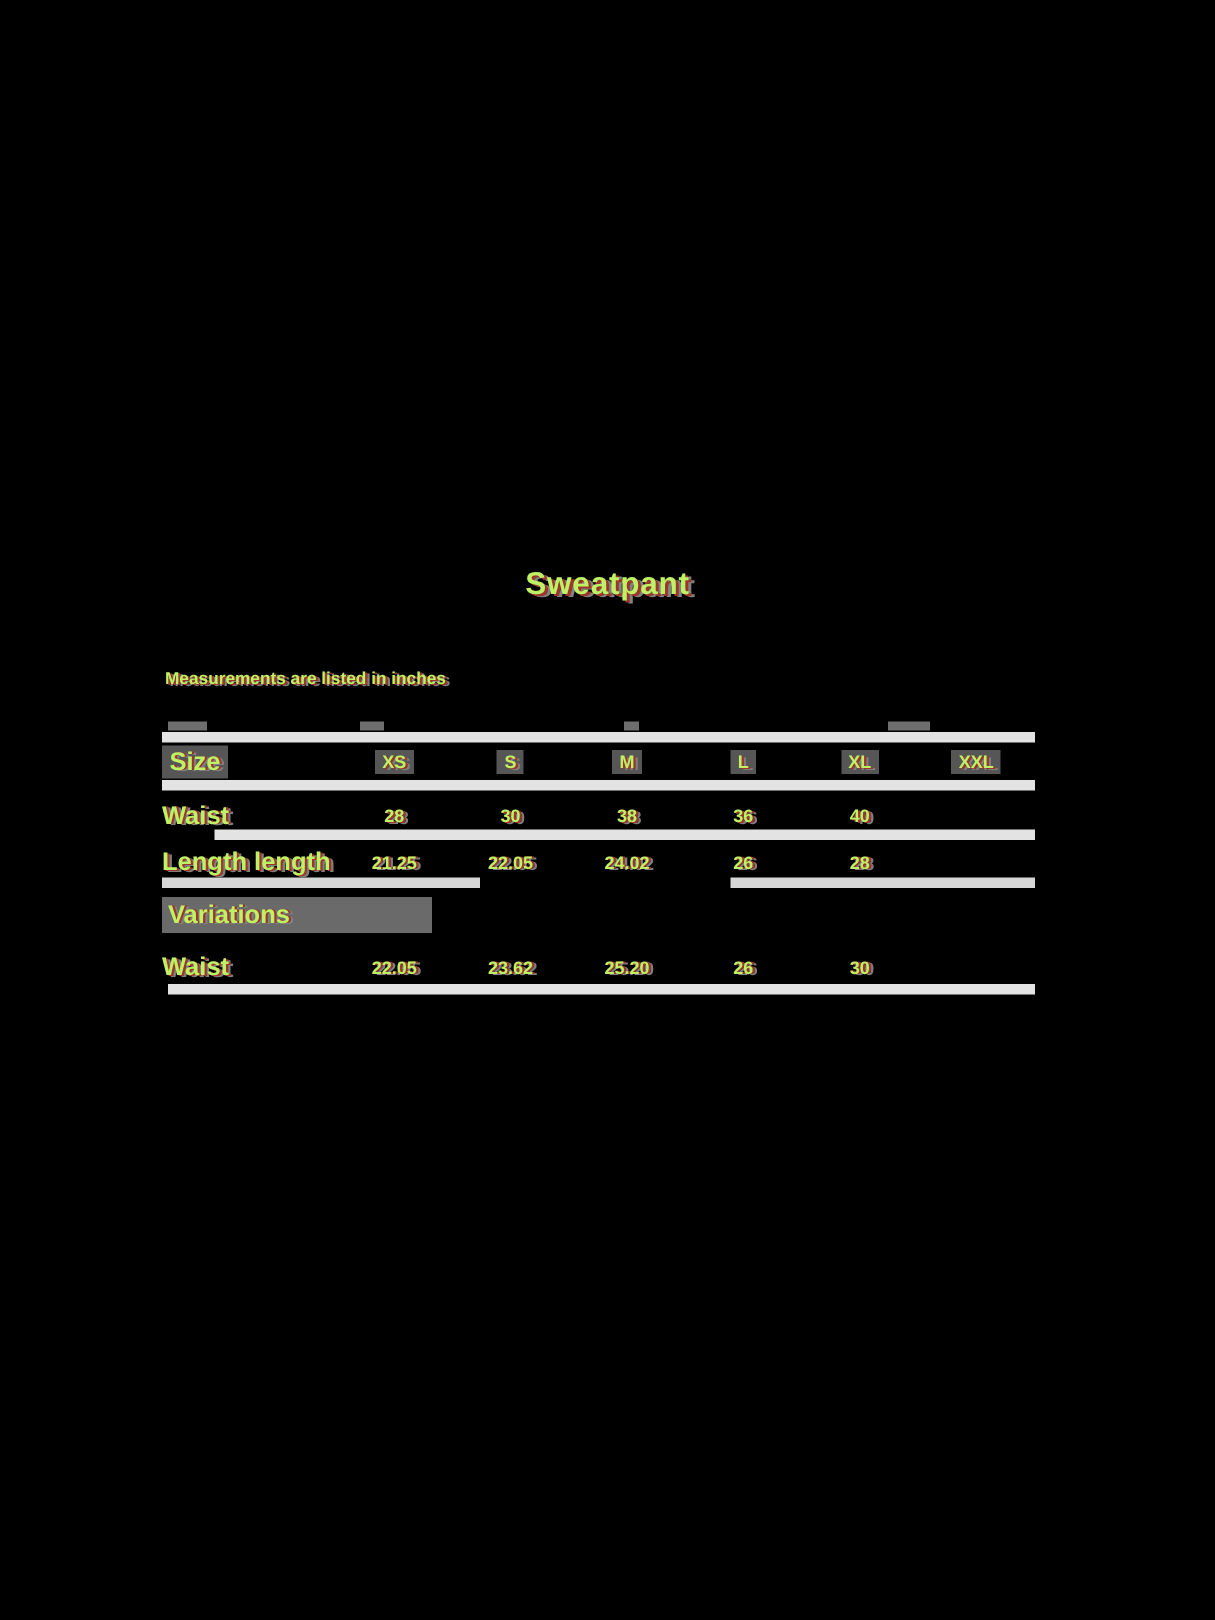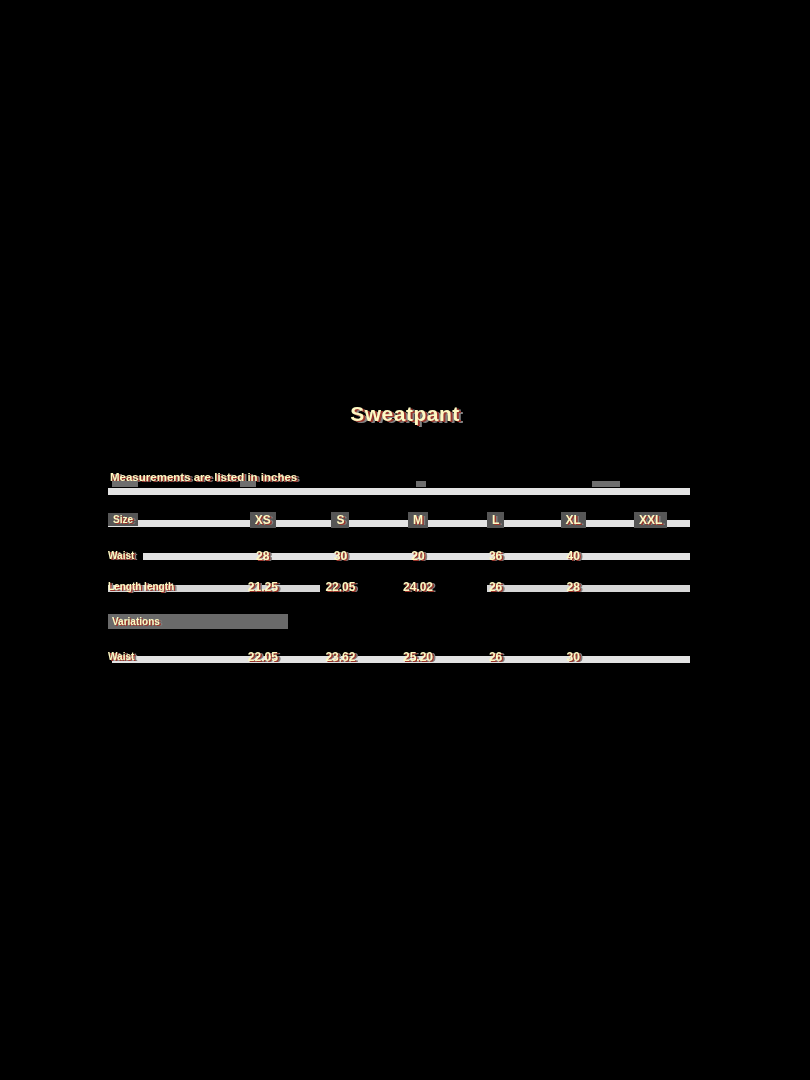--- a/index.html
+++ b/index.html
@@ -2,41 +2,40 @@
 <html><head>
 <meta charset="utf-8">
 <style>
   html,body{margin:0;padding:0;background:#000;}
   #stage{
     position:relative;width:810px;height:1080px;background:#000000;
     overflow:hidden;font-family:"Liberation Sans",sans-serif;
   }
   
   .dp{
-    color:#fef9c3;font-weight:bold;
+    color:#bef264;font-weight:bold;
     text-shadow:1.5px .5px 0 #9c352b, 3px 1px 0 #7f7f7f;
     white-space:nowrap;
-    margin-top:24px;
   }
   .title{
     position:absolute;left:0;right:0;top:378px;text-align:center;
     font-size:21px;letter-spacing:.5px;
     text-shadow:2px 1px 0 #9c352b, 4px 2px 0 #828282;
   }
   .subtitle{
     position:absolute;left:110px;top:447px;font-size:11.5px;
   }
   
   .bar{position:absolute;height:7px;background:#e3e3e3;}
   .bar-dim{background:#d7d7d7;}
   
   .stub{position:absolute;height:6px;background:#6e6e6e;}
   
   .trow{position:absolute;left:108px;width:582px;display:flex;align-items:center;height:17px;}
-  .tlabel{width:116px;font-size:10px;text-align:left;}
+  .tlabel{width:116px;font-size:17px;text-align:left;}
   .tcell{width:77.6px;font-size:12px;text-align:center;}
   .hl{background:#565656;padding:1px 5px;display:inline-block;}
   .hl-wide{background:#6a6a6a;padding:2px 8px 2px 4px;display:inline-block;min-width:168px;}
 </style>
 </head>
 <body>
 
 <div id="stage">
 
   <div class="dp title">Sweatpant</div>
@@ -62,21 +61,21 @@
     <div class="tcell"><span class="dp hl">M</span></div>
     <div class="tcell"><span class="dp hl">L</span></div>
     <div class="tcell"><span class="dp hl">XL</span></div>
     <div class="tcell"><span class="dp hl">XXL</span></div>
   </div>
 
   <div class="trow" style="top:535px;">
     <div class="tlabel dp">Waist</div>
     <div class="tcell dp">28</div>
     <div class="tcell dp">30</div>
-    <div class="tcell dp">20</div>
+    <div class="tcell dp">38</div>
     <div class="tcell dp">36</div>
     <div class="tcell dp">40</div>
     <div class="tcell dp" style="background: transparent; text-shadow: none;"></div>
   </div>
 
   <div class="trow" style="top:566px;">
     <div class="tlabel dp">Length length</div>
     <div class="tcell dp">21.25</div>
     <div class="tcell dp">22.05</div>
     <div class="tcell dp">24.02</div>

